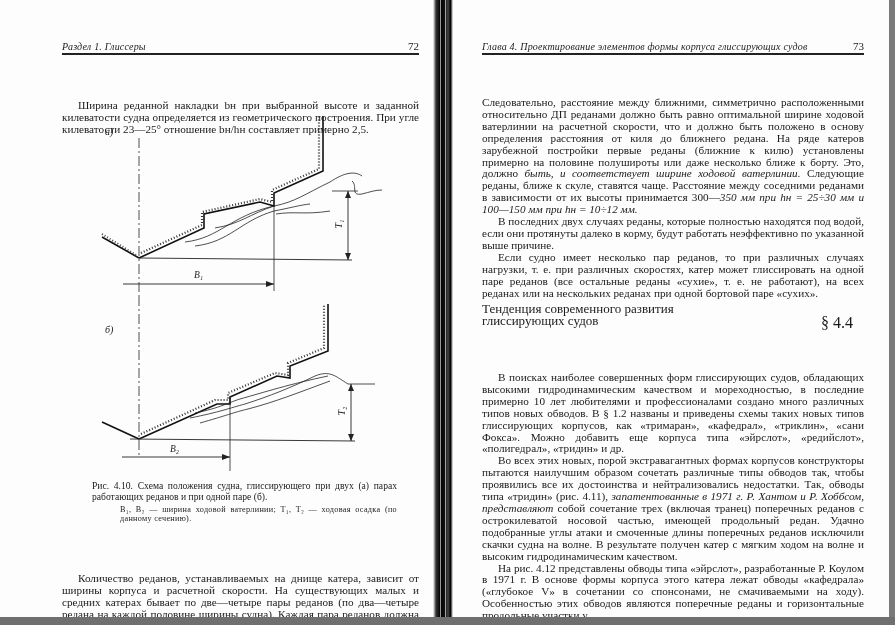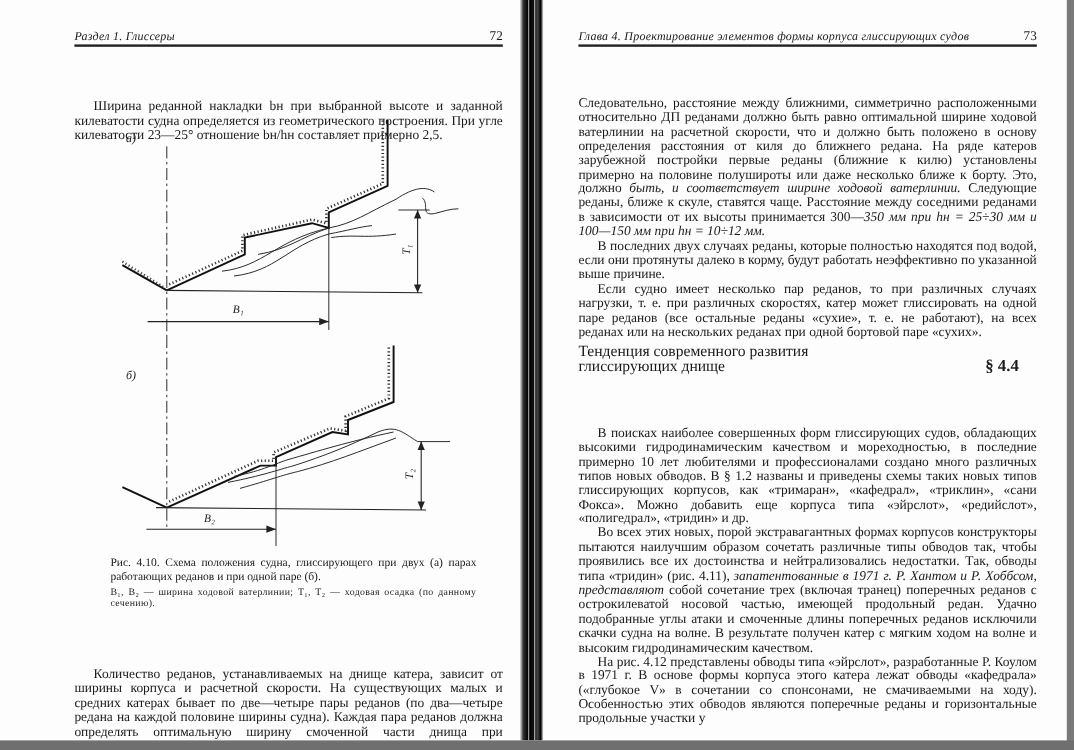--- a/index.html
+++ b/index.html
@@ -3,21 +3,21 @@
 <meta charset="utf-8">
 <style>
   * { box-sizing: border-box; margin: 0; padding: 0; }
   html, body { width: 895px; height: 625px; overflow: hidden; background: #fff; }
   body { position: relative; font-family: "Liberation Serif", "DejaVu Serif", serif; color: #1a1a1a; }
 
   .scan-frame { position: absolute; left: 0; top: 0; width: 895px; height: 625px; background: #fdfdfd; }
   .frame-bottom { position: absolute; left: 0; bottom: 0; width: 895px; height: 8px; background: #6f6f6f; }
   .frame-right { position: absolute; right: 0; top: 0; width: 6px; height: 625px; background: #7a7a7a; }
 
-  .page { position: absolute; top: 0; height: 534px; }
+  .page { position: absolute; top: 16px; height: 534px; }
   .page-left { left: 0; width: 430px; }
   .page-right { left: 455px; width: 430px; }
 
   .binding {
     position: absolute; left: 433px; top: 0; width: 20px; height: 617px;
     background: linear-gradient(to right, #fff 0%, #333 15%, #000 35%, #111 60%, #444 75%, #000 88%, #fff 100%);
   }
   .binding-line { position: absolute; top: 0; width: 1px; height: 617px; background: #fff; opacity: .6; }
 
   .running-head {
@@ -31,24 +31,24 @@
   .text-block { position: absolute; font-size: 11.2px; line-height: 11.9px; text-align: justify; margin-top: 38px; }
   .text-block p { text-indent: 16px; }
   .text-block p.noindent { text-indent: 0; }
   .text-block em { font-style: italic; }
 
   .figure { position: absolute; }
   .fig-label { position: absolute; font-style: italic; font-size: 10px; }
   .dim-label { position: absolute; font-style: italic; font-size: 9.5px; }
 
   .caption { position: absolute; font-size: 9.6px; line-height: 10.5px; text-align: justify; }
-  .caption .cap-legend { font-size: 8.2px; line-height: 9.2px; margin-top: 3px; letter-spacing: .3px; }
+  .caption .cap-legend { font-size: 8.2px; line-height: 9.2px; margin-top: 3px; letter-spacing: .3px; margin-left: 28px; }
 
   .section-head { position: absolute; font-weight: normal; font-size: 13px; line-height: 12px; }
-  .section-num { position: absolute; font-weight: bold; font-size: 14px; }
+  .section-num { position: absolute; font-weight: normal; font-size: 16px; }
 </style>
 </head>
 <body>
 
 <div class="scan-frame"></div>
 
 <div class="page page-left">
 
   <div class="running-head" style="left:62px; width:357px;">
     <span class="rh-title">Раздел 1. Глиссеры</span>
@@ -145,21 +145,21 @@
   <div class="head-rule" style="left:27px; width:382px;"></div>
 
   <div class="text-block" style="left:27px; top:43px; width:382px;">
     <p class="noindent"><span>Следовательно, расстояние между ближними, симметрично расположенными относительно ДП реданами должно быть равно оптимальной ширине ходовой ватерлинии на расчетной скорости, что и должно быть положено в основу определения расстояния от киля до ближнего редана. На ряде катеров зарубежной постройки первые реданы (ближние к килю) установлены примерно на половине полуширoты или даже несколько ближе к борту. Это, должно </span><em>быть, и соответствует ширине ходовой ватерлинии.</em><span> Следующие реданы, ближе к скуле, ставятся чаще. Расстояние между соседними реданами в зависимости от их высоты принимается 300—</span><em>350 мм при hн = 25÷30 мм и 100—150 мм при hн = 10÷12 мм.</em></p>
     <p>В последних двух случаях реданы, которые полностью находятся под водой, если они протянуты далеко в корму, будут работать неэффективно по указанной выше причине.</p>
     <p>Если судно имеет несколько пар реданов, то при различных случаях нагрузки, т. е. при различных скоростях, катер может глиссировать на одной паре реданов (все остальные реданы «сухие», т. е. не работают), на всех реданах или на нескольких реданах при одной бортовой паре «сухих».</p>
   </div>
 
   <div class="section-head" style="left:27px; top:287px; width:300px;">
     <div>Тенденция современного развития</div>
-    <div>глиссирующих днище</div>
+    <div>глиссирующих судов</div>
   </div>
   <div class="section-num" style="left:366px; top:298px;">§ 4.4</div>
 
   <div class="text-block" style="left:27px; top:318px; width:382px;">
     <p>В поисках наиболее совершенных форм глиссирующих судов, обладающих высокими гидродинамическим качеством и мореходностью, в последние примерно 10 лет любителями и профессионалами создано много различных типов новых обводов. В § 1.2 названы и приведены схемы таких новых типов глиссирующих корпусов, как «тримаран», «кафедрал», «триклин», «сани Фокса». Можно добавить еще корпуса типа «эйрслот», «редийслот», «полигедрал», «тридин» и др.</p>
     <p><span>Во всех этих новых, порой экстравагантных формах корпусов конструкторы пытаются наилучшим образом сочетать различные типы обводов так, чтобы проявились все их достоинства и нейтрализовались недостатки. Так, обводы типа «тридин» (рис. 4.11), </span><em>запатентованные в 1971 г. Р. Хантом и Р. Хоббсом, представляют</em><span> собой сочетание трех (включая транец) поперечных реданов с острокилеватой носовой частью, имеющей продольный редан. Удачно подобранные углы атаки и смоченные длины поперечных реданов исключили скачки судна на волне. В результате получен катер с мягким ходом на волне и высоким гидродинамическим качеством.</span></p>
     <p>На рис. 4.12 представлены обводы типа «эйрслот», разработанные Р. Коулом в 1971 г. В основе формы корпуса этого катера лежат обводы «кафедрала» («глубокое V» в сочетании со спонсонами, не смачиваемыми на ходу). Особенностью этих обводов являются поперечные реданы и горизонтальные продольные участки у</p>
   </div>
 </div>
 

